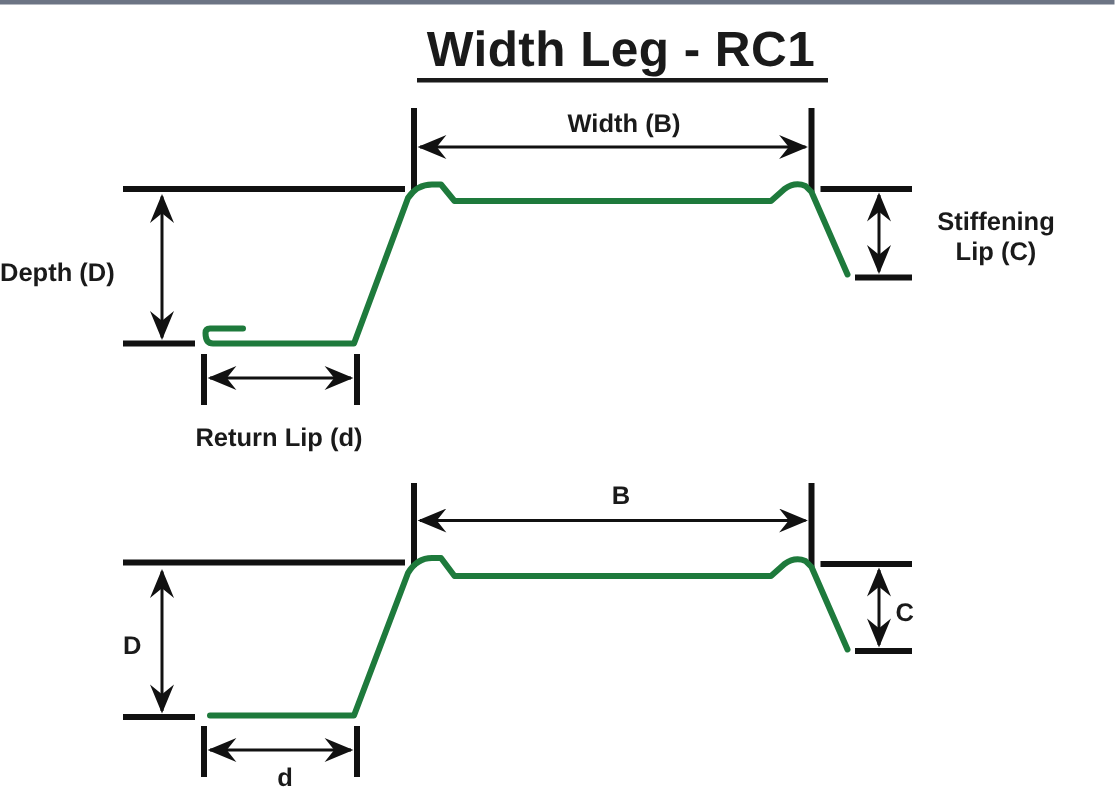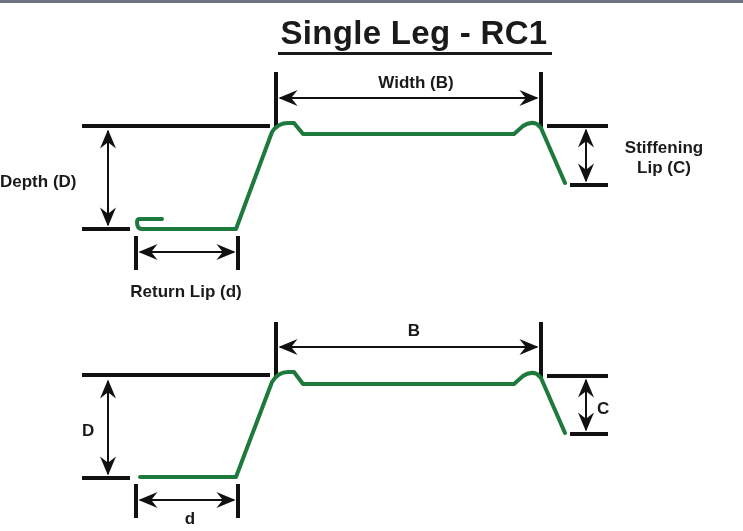--- a/index.html
+++ b/index.html
@@ -11,21 +11,21 @@
     color: #1a1a1a; text-align: center; letter-spacing: 0.3px; line-height: 38px;
   }
   .title-underline { position: absolute; left: 278px; top: 52px; width: 274px; height: 3px; background: #1a1a1a; }
   svg { position: absolute; left: 0; top: 0; }
   .lbl { font-family: "Liberation Sans", sans-serif; font-weight: bold; fill: #1a1a1a; }
 </style>
 </head>
 <body>
 
 <div class="topbar" style="background: rgb(108, 116, 132);"></div>
-<div class="title">Single Leg - RC1</div>
+<div class="title">Width Leg - RC1</div>
 <div class="title-underline"></div>
 
 <svg width="743" height="531" viewBox="0 0 743 531">
   <defs>
     <marker id="arr" viewBox="0 0 12 10" refX="11" refY="5" markerWidth="10" markerHeight="8" orient="auto-start-reverse">
       <path d="M0,0 L12,5 L0,10 L4,5 Z" fill="#111"></path>
     </marker>
   </defs>
 
   <g>

